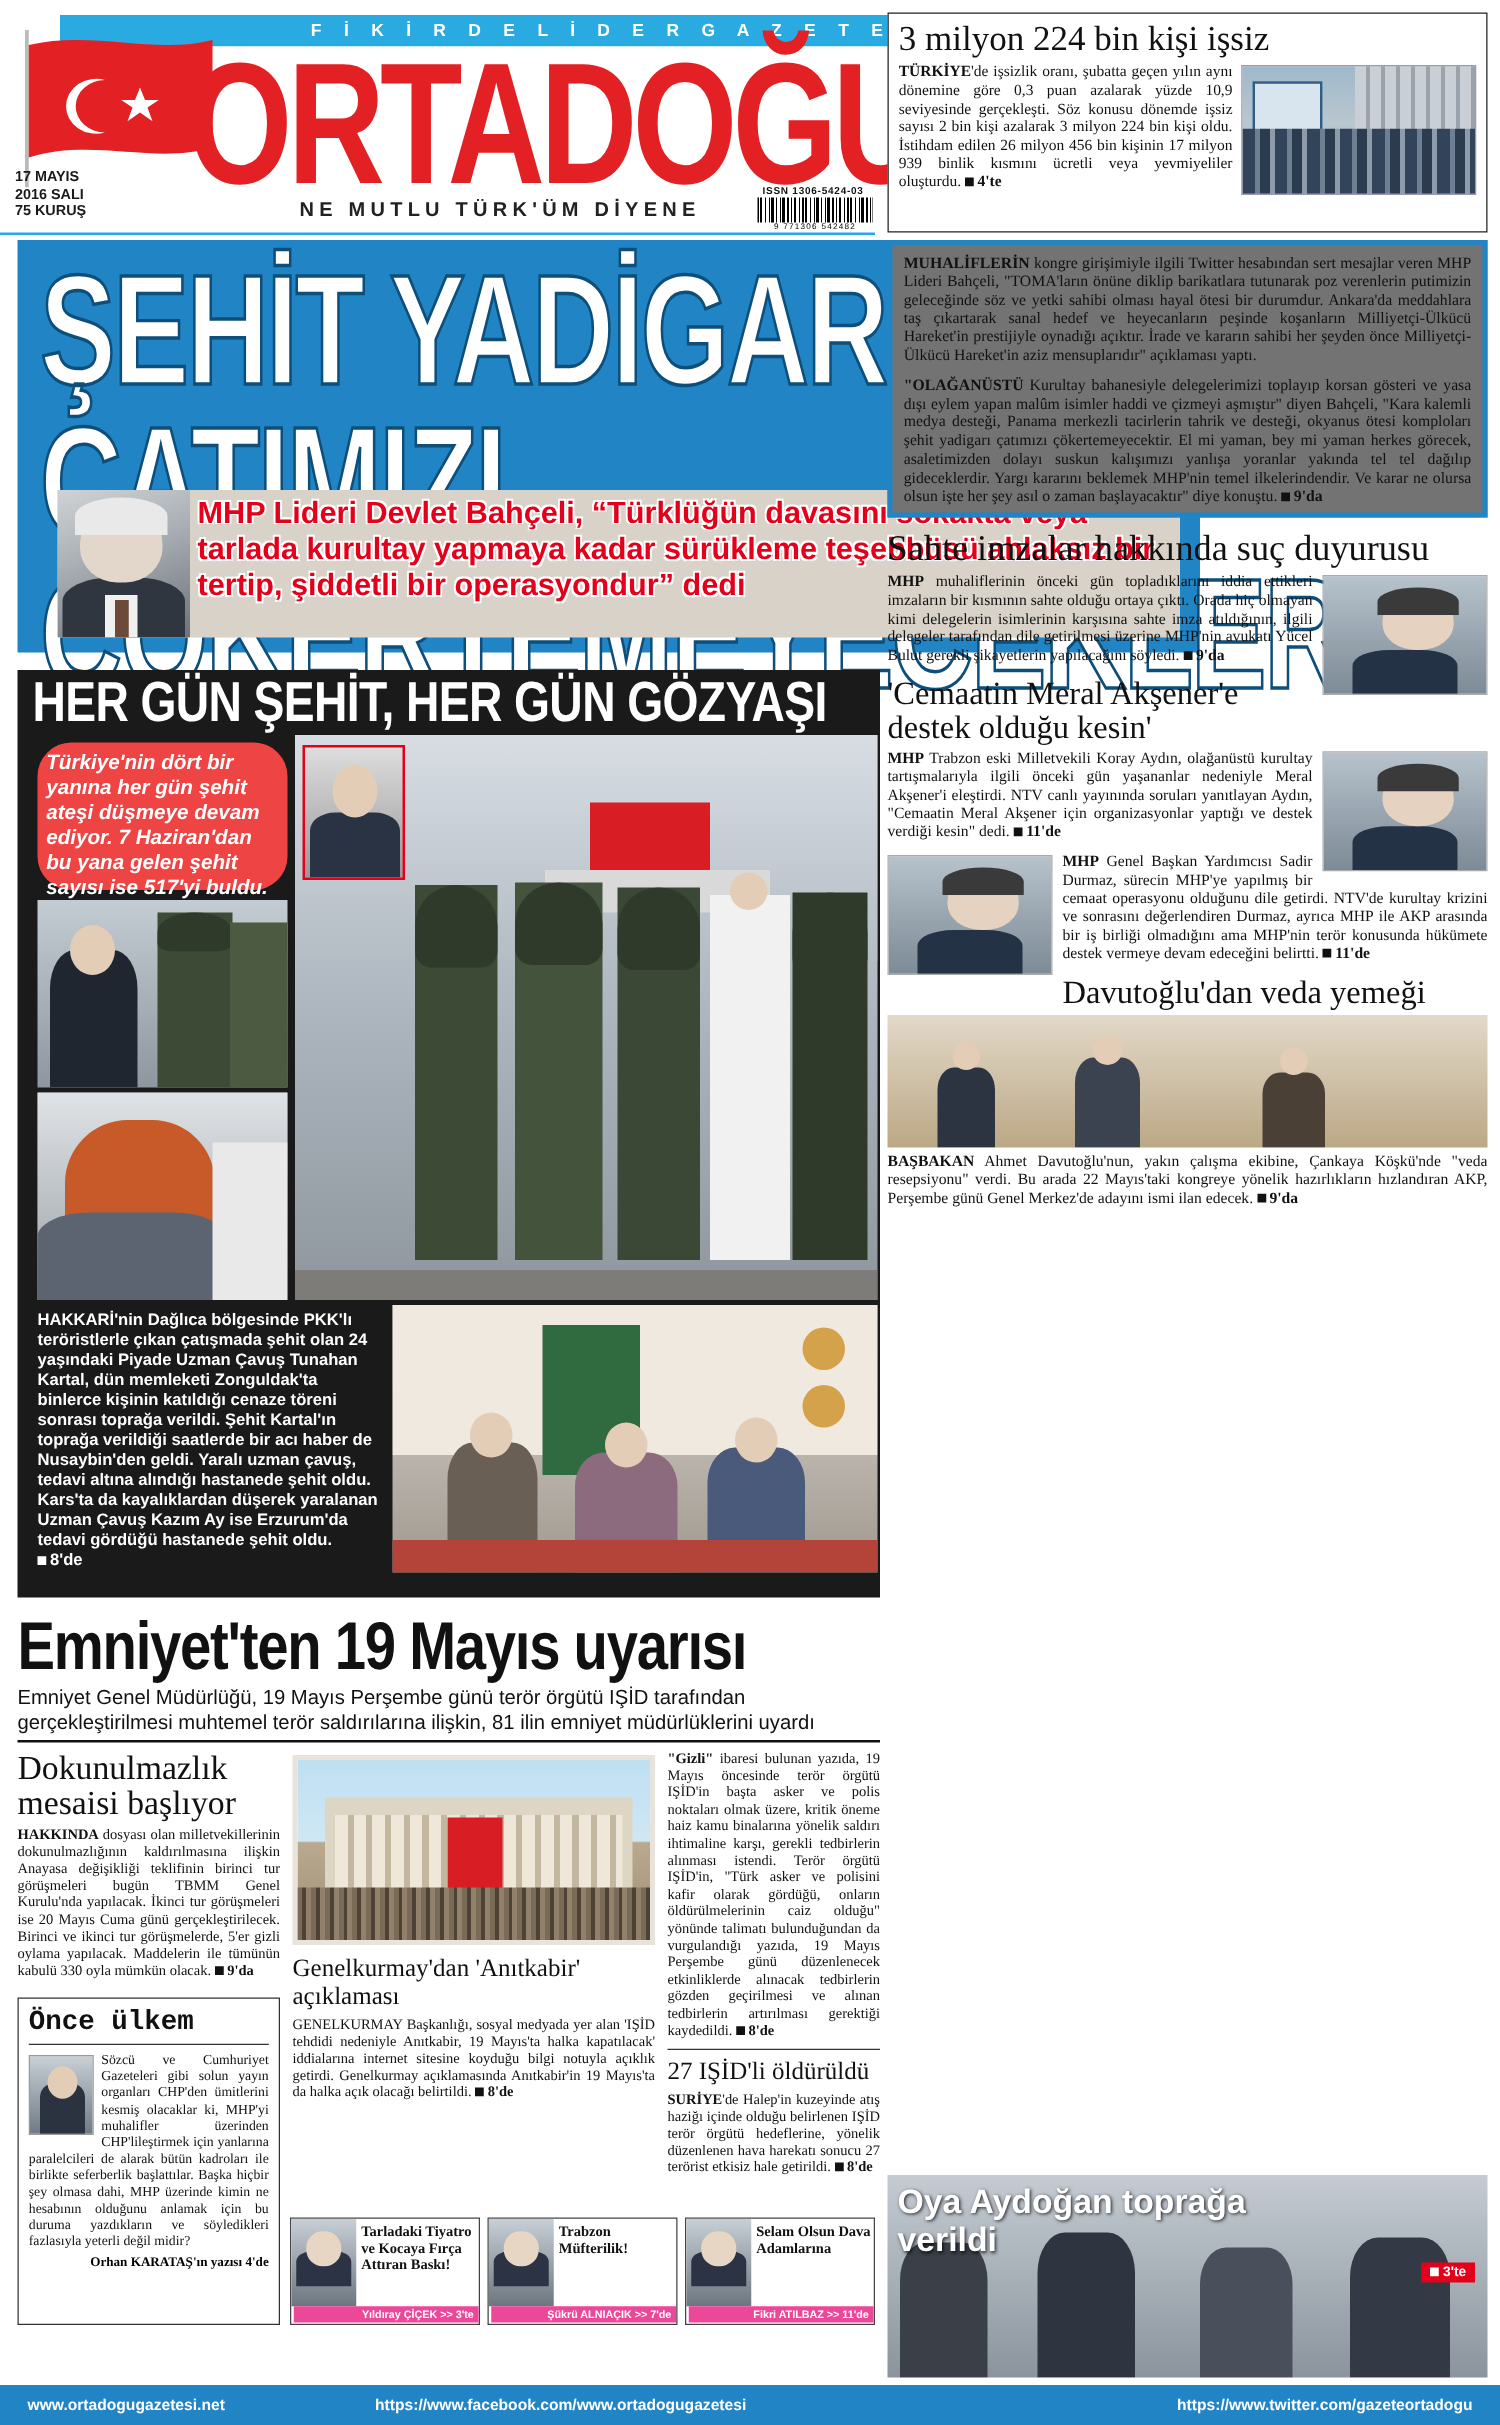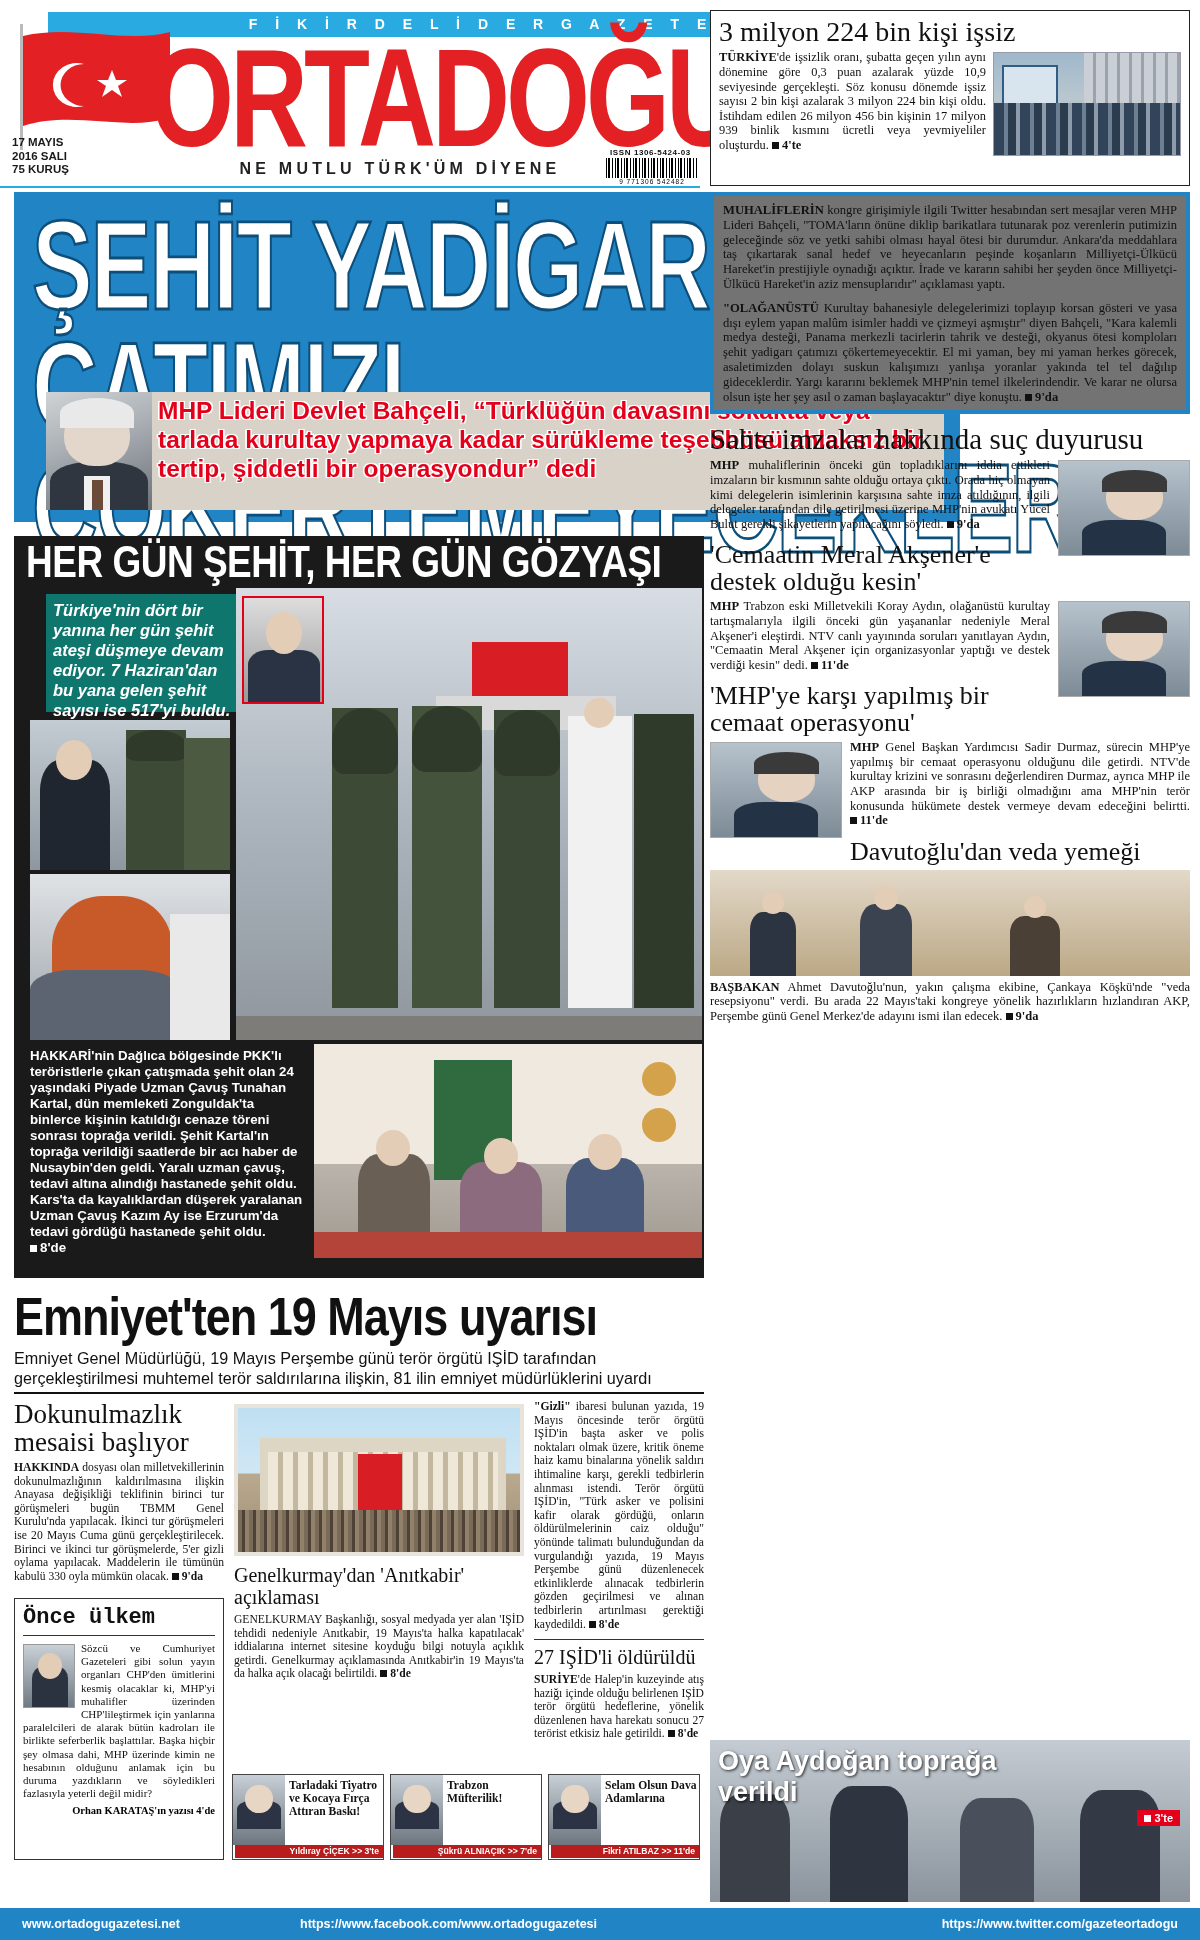--- a/index.html
+++ b/index.html
@@ -128,23 +128,23 @@
   .hr-thin { border-top:1px solid #333; margin:8px 0 6px; }
 
   
   .blackbox { position:absolute; left:14px; top:536px; width:690px; height:742px;
               background:#1a1a1a; }
   .black-head {
     position:absolute; left:12px; top:2px; width:676px; color:#fff;
     font-weight:bold; font-size:37px; letter-spacing:-0.5px; line-height:40px;
     transform:scaleY(1.22); transform-origin:left top;
   }
-  .blue-cap { position:absolute; left:32px; top:58px; width:200px; height:118px;
-    background:#0f766e; color:#fff; font-weight:bold; font-size:16.5px;
-    line-height:20px; padding:6px 7px; font-style:italic; }
+  .blue-cap { position:absolute; left:16px; top:58px; width:200px; height:118px;
+    background:#ef4444; color:#fff; font-weight:bold; font-size:16.5px;
+    line-height:20px; padding:6px 7px; font-style:italic;border-radius:27px; }
   .photo-main { position:absolute; left:222px; top:52px; width:466px; height:452px;
     overflow:hidden; background:linear-gradient(180deg,#cfd6dd 0%,#a9b2bb 55%,#8f969d 100%); }
   .photo-left1 { position:absolute; left:16px; top:184px; width:200px; height:150px;
     overflow:hidden; background:linear-gradient(180deg,#c4ccd3,#8e979f); }
   .photo-left2 { position:absolute; left:16px; top:338px; width:200px; height:166px;
     overflow:hidden; background:linear-gradient(180deg,#cdd4da,#8b949c); }
   .photo-inset { position:absolute; left:228px; top:60px; width:82px; height:108px;
     border:2px solid #E4001B; overflow:hidden; background:linear-gradient(180deg,#ddd,#999); }
   .photo-bot { position:absolute; left:300px; top:508px; width:388px; height:214px;
     overflow:hidden; background:linear-gradient(180deg,#dcd6cf,#a09990); }
@@ -206,21 +206,21 @@
   .strip-item:last-child { margin-right:0; }
   .si-photo { position:absolute; left:0; top:0; width:52px; height:70px;
      background:linear-gradient(180deg,#c8cfd6,#6d767f); }
   .si-face { position:absolute; left:24%; top:14%; width:52%; height:40%;
      border-radius:48%; background:#e8d6c4; }
   .si-body { position:absolute; left:8%; bottom:16px; width:84%; height:40%;
      border-radius:30% 30% 0 0; background:#2b3344; }
   .si-title { position:absolute; left:56px; top:4px; width:92px;
      font-family:"Liberation Serif", serif; font-weight:bold; font-size:11.6px; line-height:13px; color:#111; }
   .si-by { position:absolute; left:2px; bottom:1px; width:148px; height:13px;
-     background:#b91c1c; color:#fff; font-size:8.6px; font-weight:bold;
+     background:#ec4899; color:#fff; font-size:8.6px; font-weight:bold;
      line-height:13px; text-align:right; padding-right:4px; }
   .oya { position:absolute; left:710px; top:1740px; width:480px; height:162px;
      overflow:hidden; background:linear-gradient(180deg,#c4cbd2,#8b949d); }
   .oya-h { position:absolute; left:8px; top:6px; width:300px; color:#fff;
      font-weight:bold; font-size:27px; line-height:31px;
      text-shadow:1px 1px 3px rgba(0,0,0,.8); }
   .oya-badge { position:absolute; right:10px; top:70px; background:#E4001B; color:#fff;
      font-size:11px; font-weight:bold; padding:2px 7px; }
   .dav-photo { width:480px; height:106px; margin-top:5px; overflow:hidden;
      background:linear-gradient(180deg,#e3d9c9,#bba885); position:relative; }
@@ -328,21 +328,20 @@
           <div class="th-body"></div>
           <div class="th-face"></div>
           <div class="th-hair"></div>
         </div>
         <span class="bold">MHP</span><span> Trabzon eski Milletvekili Koray Aydın, olağanüstü kurultay tartışmalarıyla ilgili önceki gün yaşananlar nedeniyle Meral Akşener'i eleştirdi. NTV canlı yayınında soruları yanıtlayan Aydın, "Cemaatin Meral Akşener için organizasyonlar yaptığı ve destek verdiği kesin" dedi.</span>
         <span class="pg"><span class="sq"></span><span>11'de</span></span>
       </div>
     </div>
 
     <div class="side-art">
-      <div class="side-h-serif sm">'MHP'ye karşı yapılmış bir cemaat operasyonu'</div>
       <div class="side-p">
         <div class="side-thumb left">
           <div class="th-body"></div>
           <div class="th-face"></div>
           <div class="th-hair"></div>
         </div>
         <span class="bold">MHP</span><span> Genel Başkan Yardımcısı Sadir Durmaz, sürecin MHP'ye yapılmış bir cemaat operasyonu olduğunu dile getirdi. NTV'de kurultay krizini ve sonrasını değerlendiren Durmaz, ayrıca MHP ile AKP arasında bir iş birliği olmadığını ama MHP'nin terör konusunda hükümete destek vermeye devam edeceğini belirtti.</span>
         <span class="pg"><span class="sq"></span><span>11'de</span></span>
       </div>
     </div>

